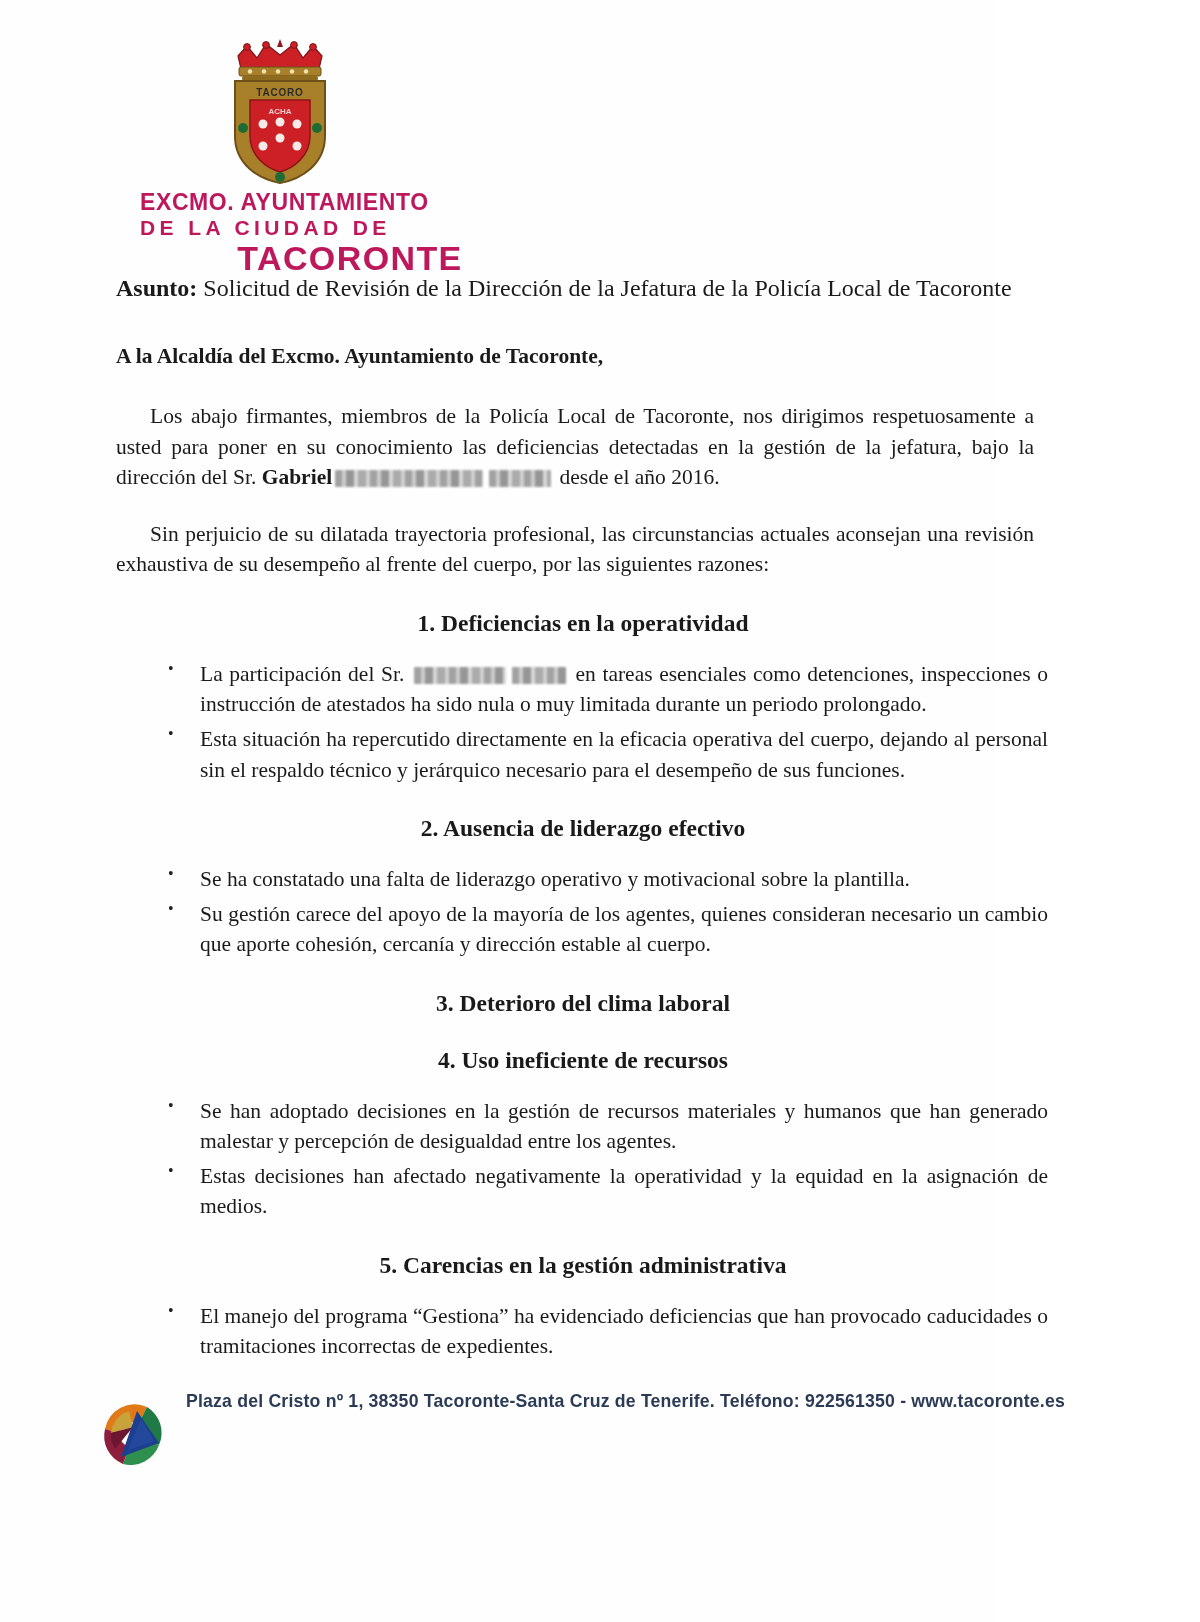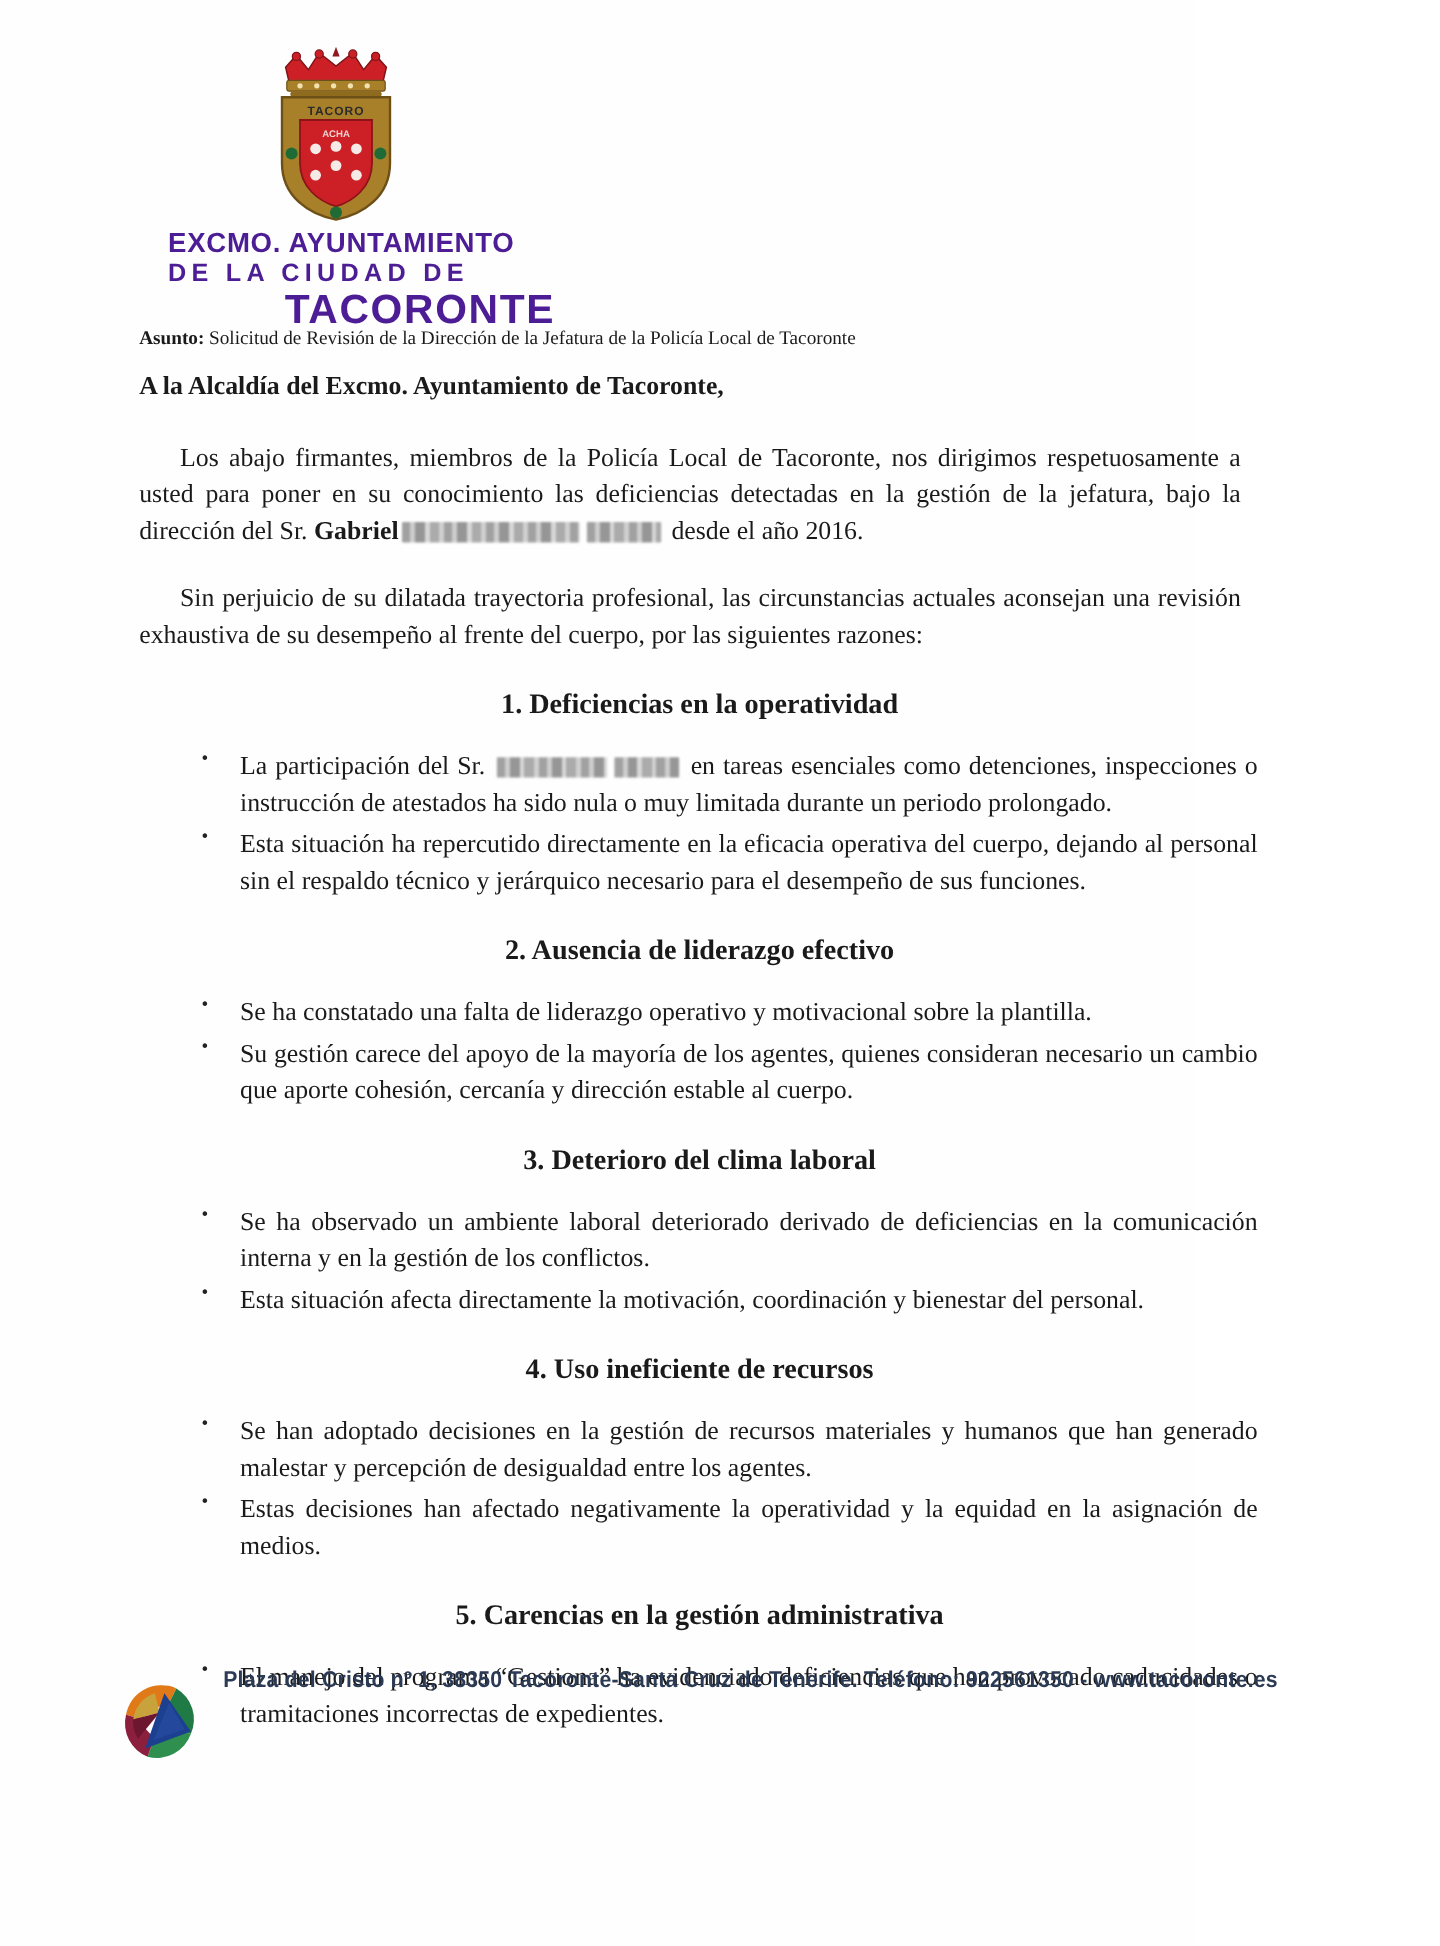--- a/index.html
+++ b/index.html
@@ -48,21 +48,21 @@
     position: absolute;
     left: 17px;
     top: 48px;
     width: 96px;
     height: 108px;
   }
   .lh-text {
     margin-top: 6px;
     line-height: 1.0;
     font-family: "Liberation Sans", sans-serif;
-    color: #4c1d95;
+    color: #be185d;
   }
   .lh-line1 {
     font-size: 23px;
     font-weight: 700;
     letter-spacing: 0.6px;
     white-space: nowrap;
   }
   .lh-line2 {
     font-size: 21px;
     font-weight: 600;
@@ -81,23 +81,23 @@
 
   
   .doc-body {
     position: absolute;
     left: 116px;
     top: 272px;
     width: 932px;
   }
 
   .subject {
-    font-size: 16px;
+    font-size: 24px;
     line-height: 1.35;
-    margin-bottom: 15px;
+    margin-bottom: 40px;
   }
   .subject .lbl { font-weight: 700; }
 
   .addressee {
     text-align: left;
     font-weight: 700;
     font-size: 21.5px;
     margin-bottom: 32px;
     padding-right: 40px;
   }
@@ -260,24 +260,20 @@
       <li>Esta situación ha repercutido directamente en la eficacia operativa del cuerpo, dejando al personal sin el respaldo técnico y jerárquico necesario para el desempeño de sus funciones.</li>
     </ul>
 
     <h2 class="section">2. Ausencia de liderazgo efectivo</h2>
     <ul class="bullets">
       <li>Se ha constatado una falta de liderazgo operativo y motivacional sobre la plantilla.</li>
       <li>Su gestión carece del apoyo de la mayoría de los agentes, quienes consideran necesario un cambio que aporte cohesión, cercanía y dirección estable al cuerpo.</li>
     </ul>
 
     <h2 class="section">3. Deterioro del clima laboral</h2>
-    <ul class="bullets">
-      <li>Se ha observado un ambiente laboral deteriorado derivado de deficiencias en la comunicación interna y en la gestión de los conflictos.</li>
-      <li>Esta situación afecta directamente la motivación, coordinación y bienestar del personal.</li>
-    </ul>
 
     <h2 class="section">4. Uso ineficiente de recursos</h2>
     <ul class="bullets">
       <li>Se han adoptado decisiones en la gestión de recursos materiales y humanos que han generado malestar y percepción de desigualdad entre los agentes.</li>
       <li>Estas decisiones han afectado negativamente la operatividad y la equidad en la asignación de medios.</li>
     </ul>
 
     <h2 class="section">5. Carencias en la gestión administrativa</h2>
     <ul class="bullets">
       <li>El manejo del programa “Gestiona” ha evidenciado deficiencias que han provocado caducidades o tramitaciones incorrectas de expedientes.</li>

